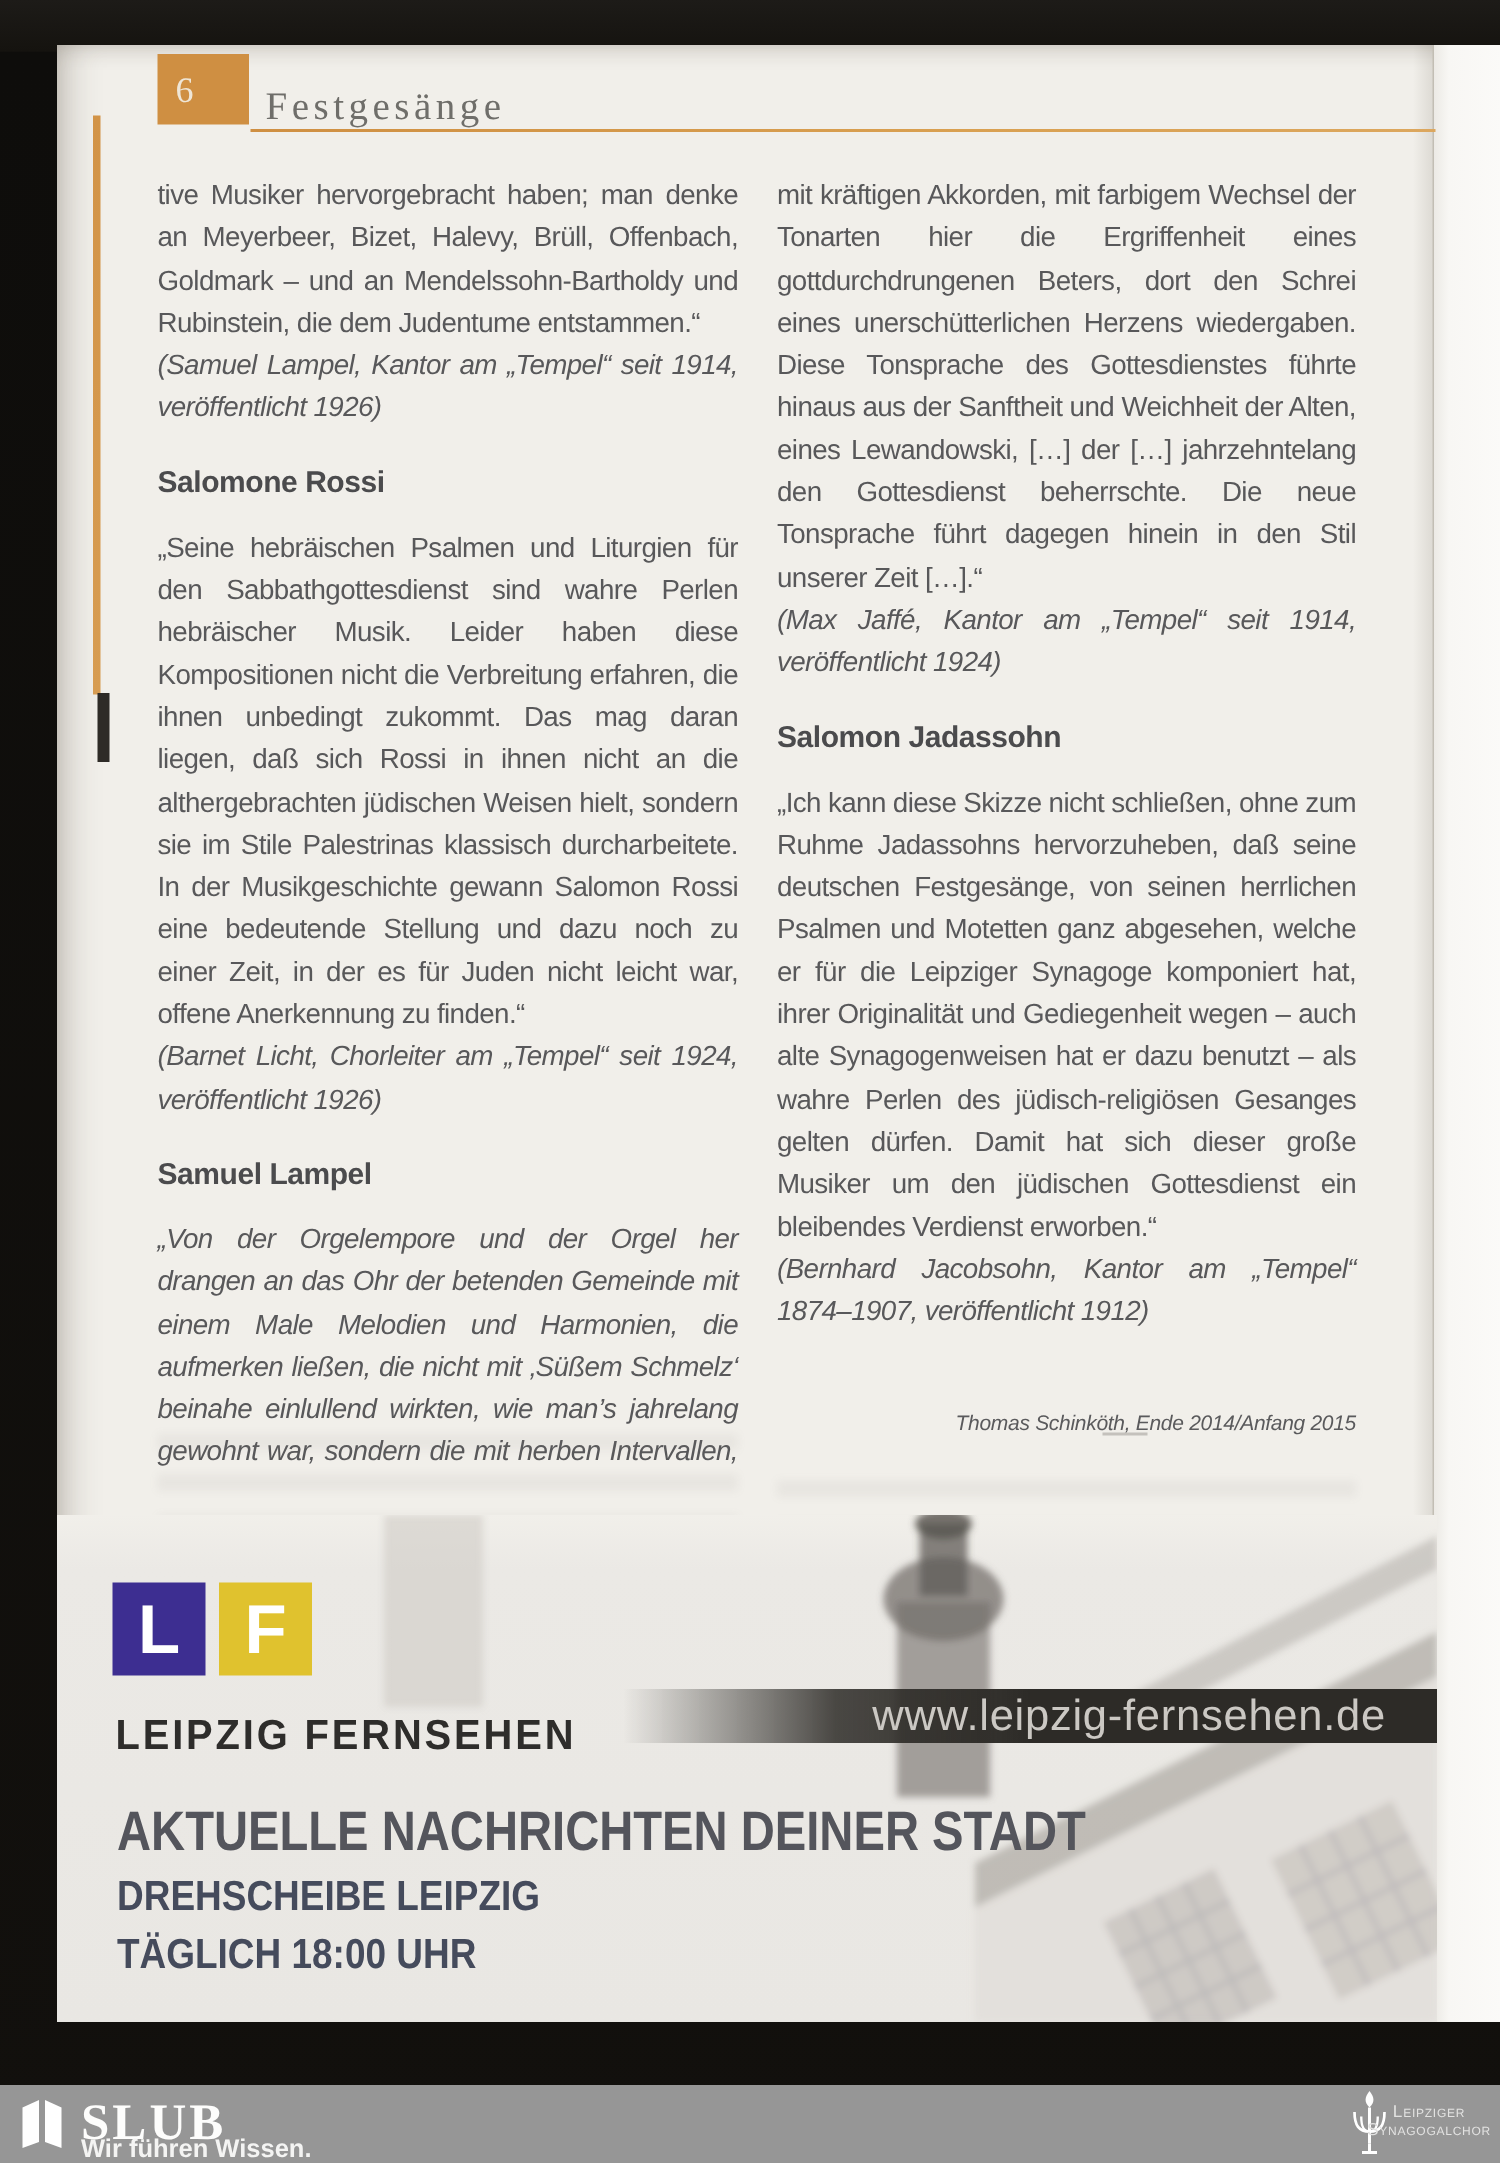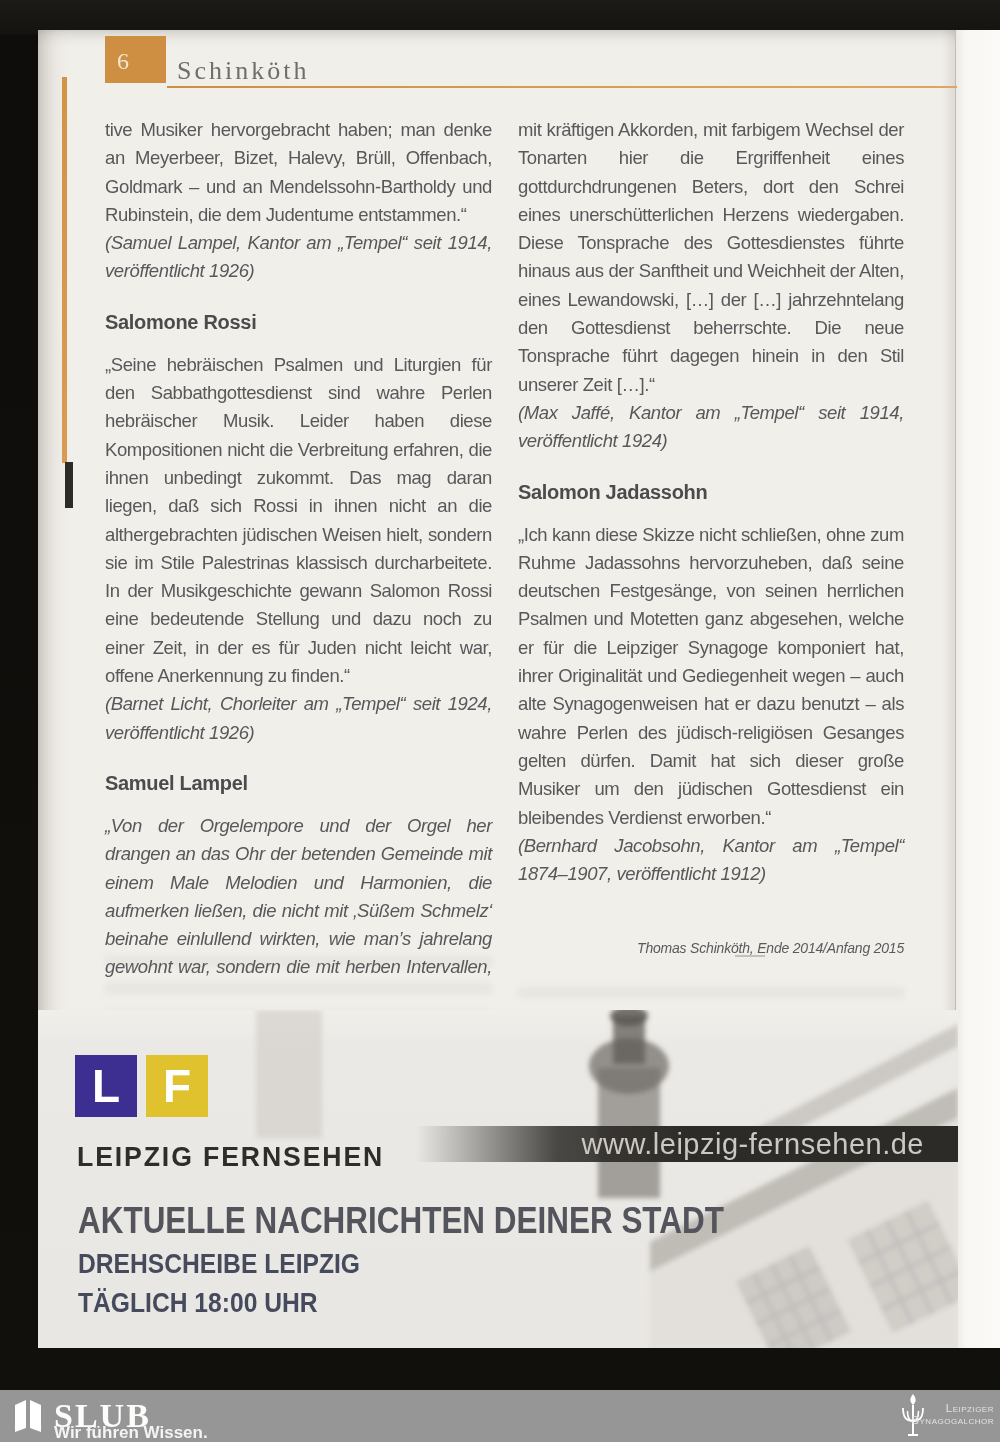--- a/index.html
+++ b/index.html
@@ -112,34 +112,34 @@
   .slub-name{
     position:absolute;left:41px;top:7px;font-family:"Liberation Serif",serif;
     font-size:34px;font-weight:bold;color:#fdfdfc;letter-spacing:2px;
   }
   .slub-tagline{
     position:absolute;left:41px;top:33px;font-size:17px;font-weight:bold;color:#f4f4f3;
   }
   .choir{position:absolute;right:4px;top:0;width:130px;height:52px;cursor:pointer;}
   .menorah{position:absolute;left:33px;top:3px;}
   .choir-text{
-    position:absolute;right:2px;top:12px;text-align:right;color:#e2e2e1;
+    position:absolute;right:2px;top:12px;text-align:center;color:#e2e2e1;
     font-size:11.5px;font-variant:small-caps;letter-spacing:.5px;line-height:12px;
   }
 </style>
 </head>
 <body>
 
 <div class="page">
   <div class="page-crease"></div>
 
   <div class="pagenum-box">
     <span class="pagenum">6</span>
   </div>
-  <div class="header-title">Schinköth</div>
+  <div class="header-title">Festgesänge</div>
   <div class="header-rule"></div>
   <div class="side-stripe"></div>
   <div class="side-tick"></div>
 
   <div class="col col-left">
     <p class="para">tive Musiker hervorgebracht haben; man denke an Meyerbeer, Bizet, Halevy, Brüll, Offenbach, Goldmark – und an Mendelssohn-Bartholdy und Rubinstein, die dem Judentume entstammen.“</p>
     <p class="cite">(Samuel Lampel, Kantor am „Tempel“ seit 1914, veröffentlicht 1926)</p>
     <p class="subhead">Salomone Rossi</p>
     <p class="para">„Seine hebräischen Psalmen und Liturgien für den Sabbathgottesdienst sind wahre Perlen hebräischer Musik. Leider haben diese Kompositionen nicht die Verbreitung erfahren, die ihnen unbedingt zukommt. Das mag daran liegen, daß sich Rossi in ihnen nicht an die althergebrachten jüdischen Weisen hielt, sondern sie im Stile Palestrinas klassisch durcharbeitete. In der Musikgeschichte gewann Salomon Rossi eine bedeutende Stellung und dazu noch zu einer Zeit, in der es für Juden nicht leicht war, offene Anerkennung zu finden.“</p>
     <p class="cite">(Barnet Licht, Chorleiter am „Tempel“ seit 1924, veröffentlicht 1926)</p>

